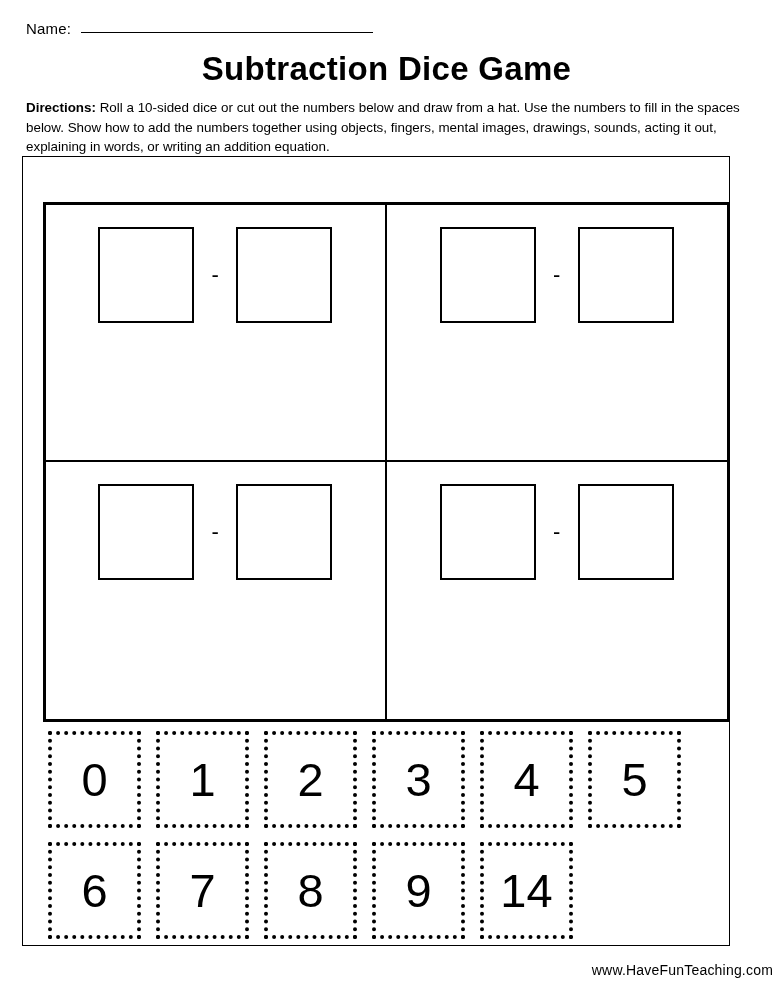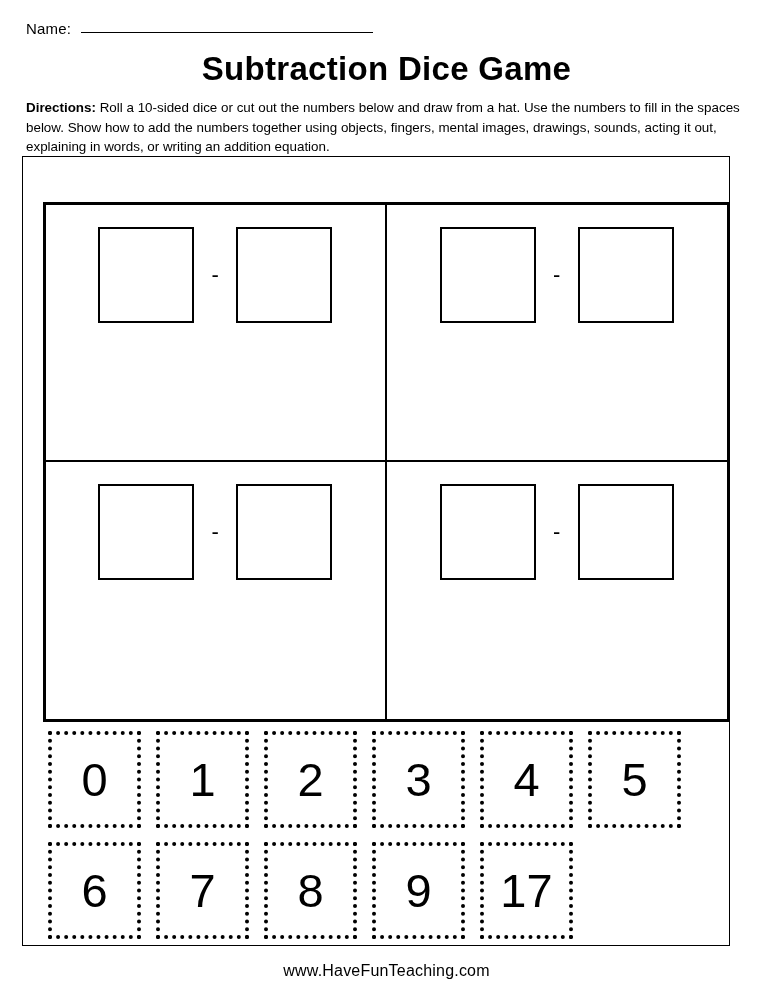--- a/index.html
+++ b/index.html
@@ -147,22 +147,22 @@
     line-height: 1;
     background: #fff;
   }
 
   
   .footer {
     position: absolute;
     left: 0;
     top: 962px;
     width: 773px;
-    text-align: center;
-    font-size: 16px;
+    text-align: right;
+    font-size: 14px;
     letter-spacing: .2px;
   }
 </style>
 </head>
 <body>
 
 <div class="page">
 
   <div class="name-row">
     <span class="name-label">Name:</span>
@@ -220,19 +220,19 @@
       <div class="card">2</div>
       <div class="card">3</div>
       <div class="card">4</div>
       <div class="card">5</div>
     </div>
     <div class="card-row">
       <div class="card">6</div>
       <div class="card">7</div>
       <div class="card">8</div>
       <div class="card">9</div>
-      <div class="card">17</div>
+      <div class="card">14</div>
     </div>
   </div>
 
   <div class="footer">www.HaveFunTeaching.com</div>
 
 </div>
 
 </body></html>

